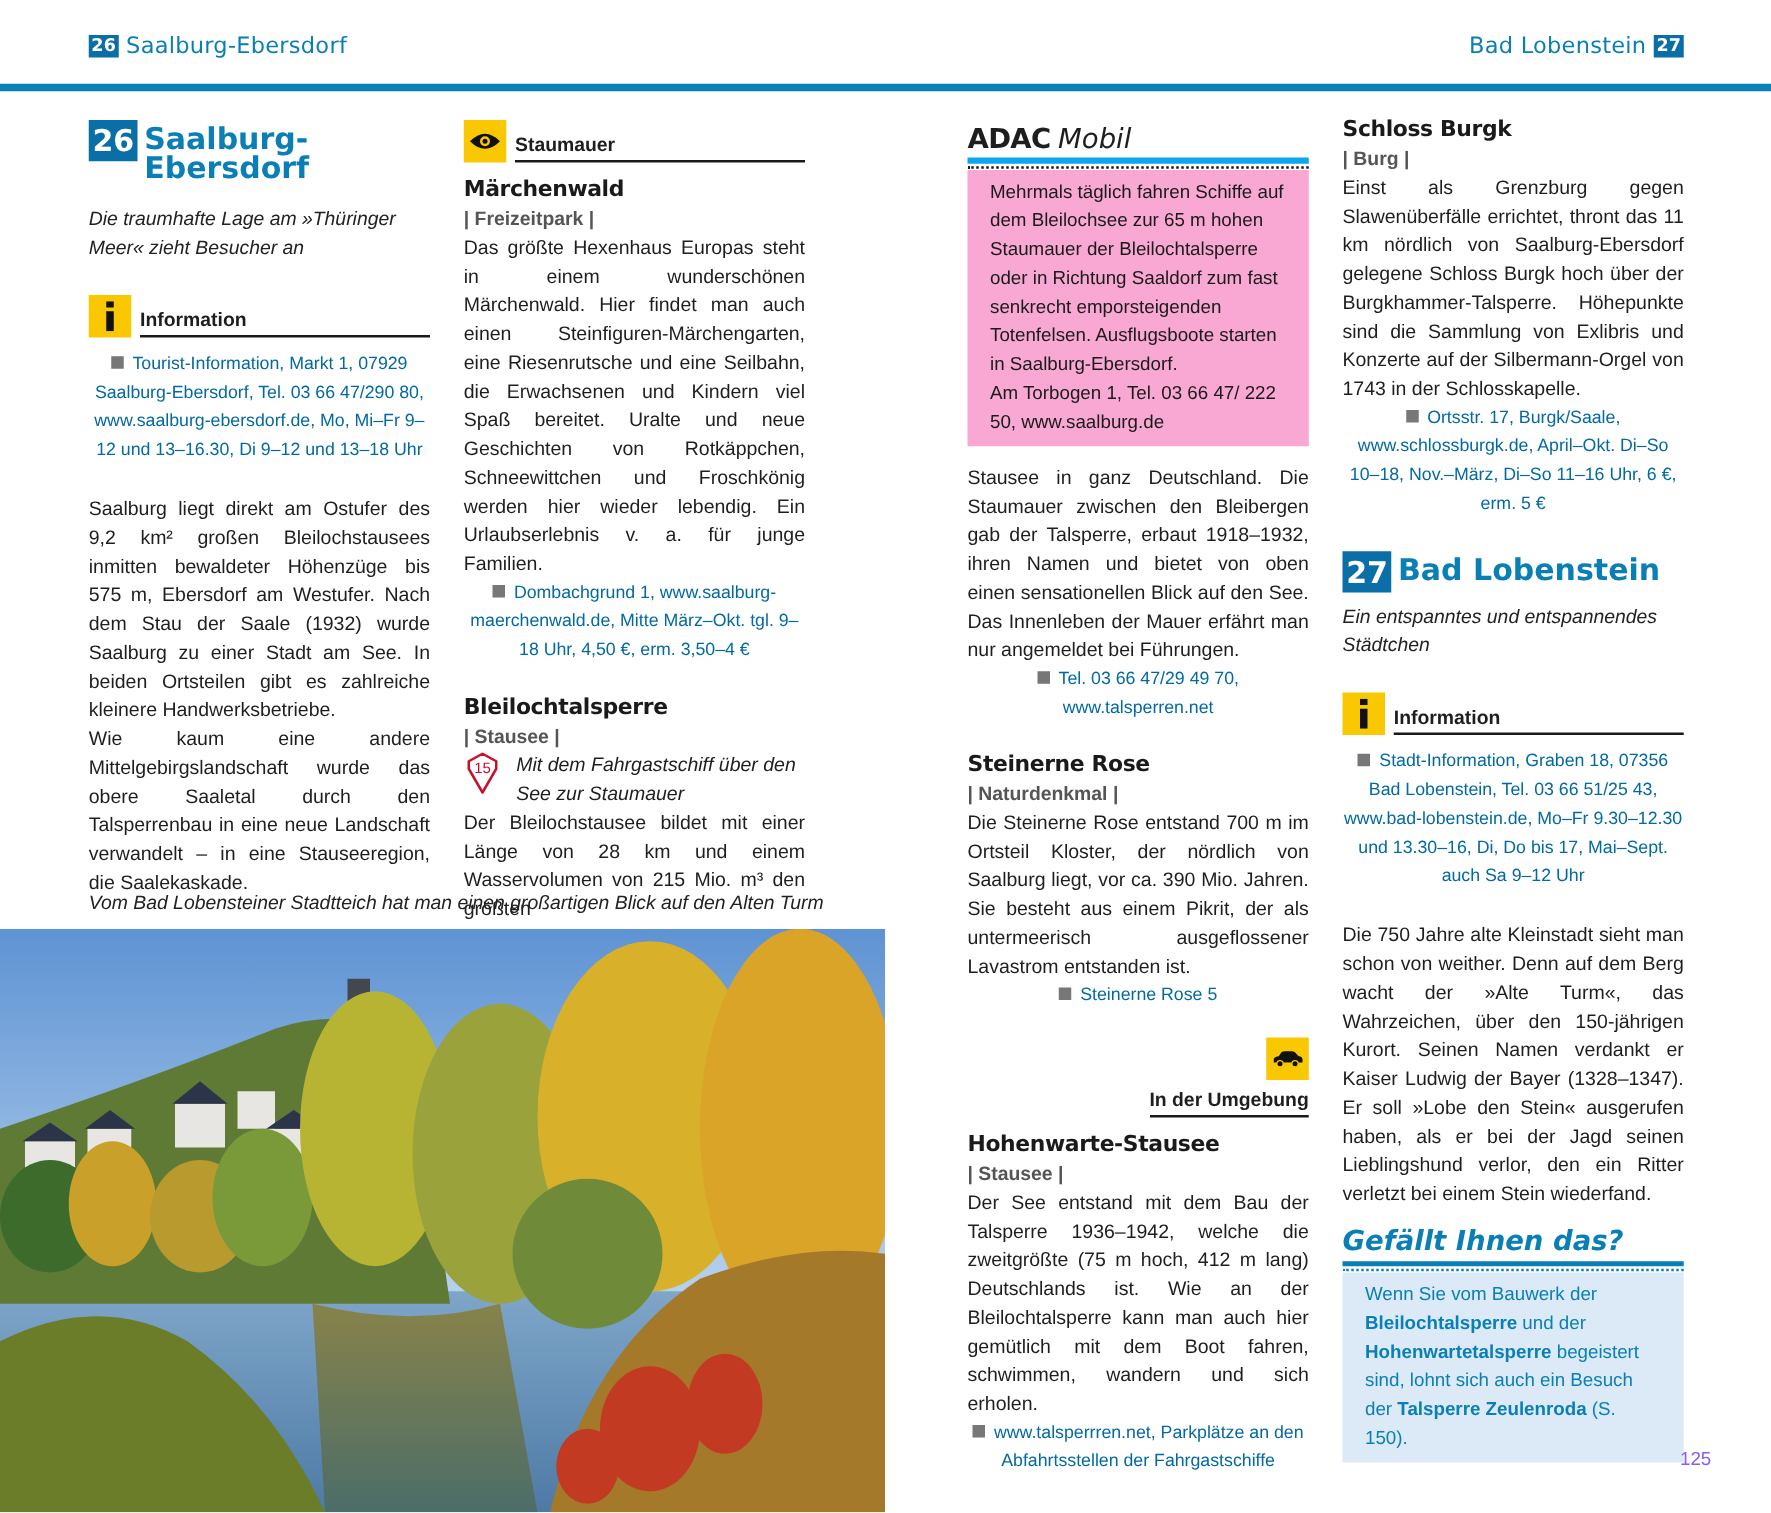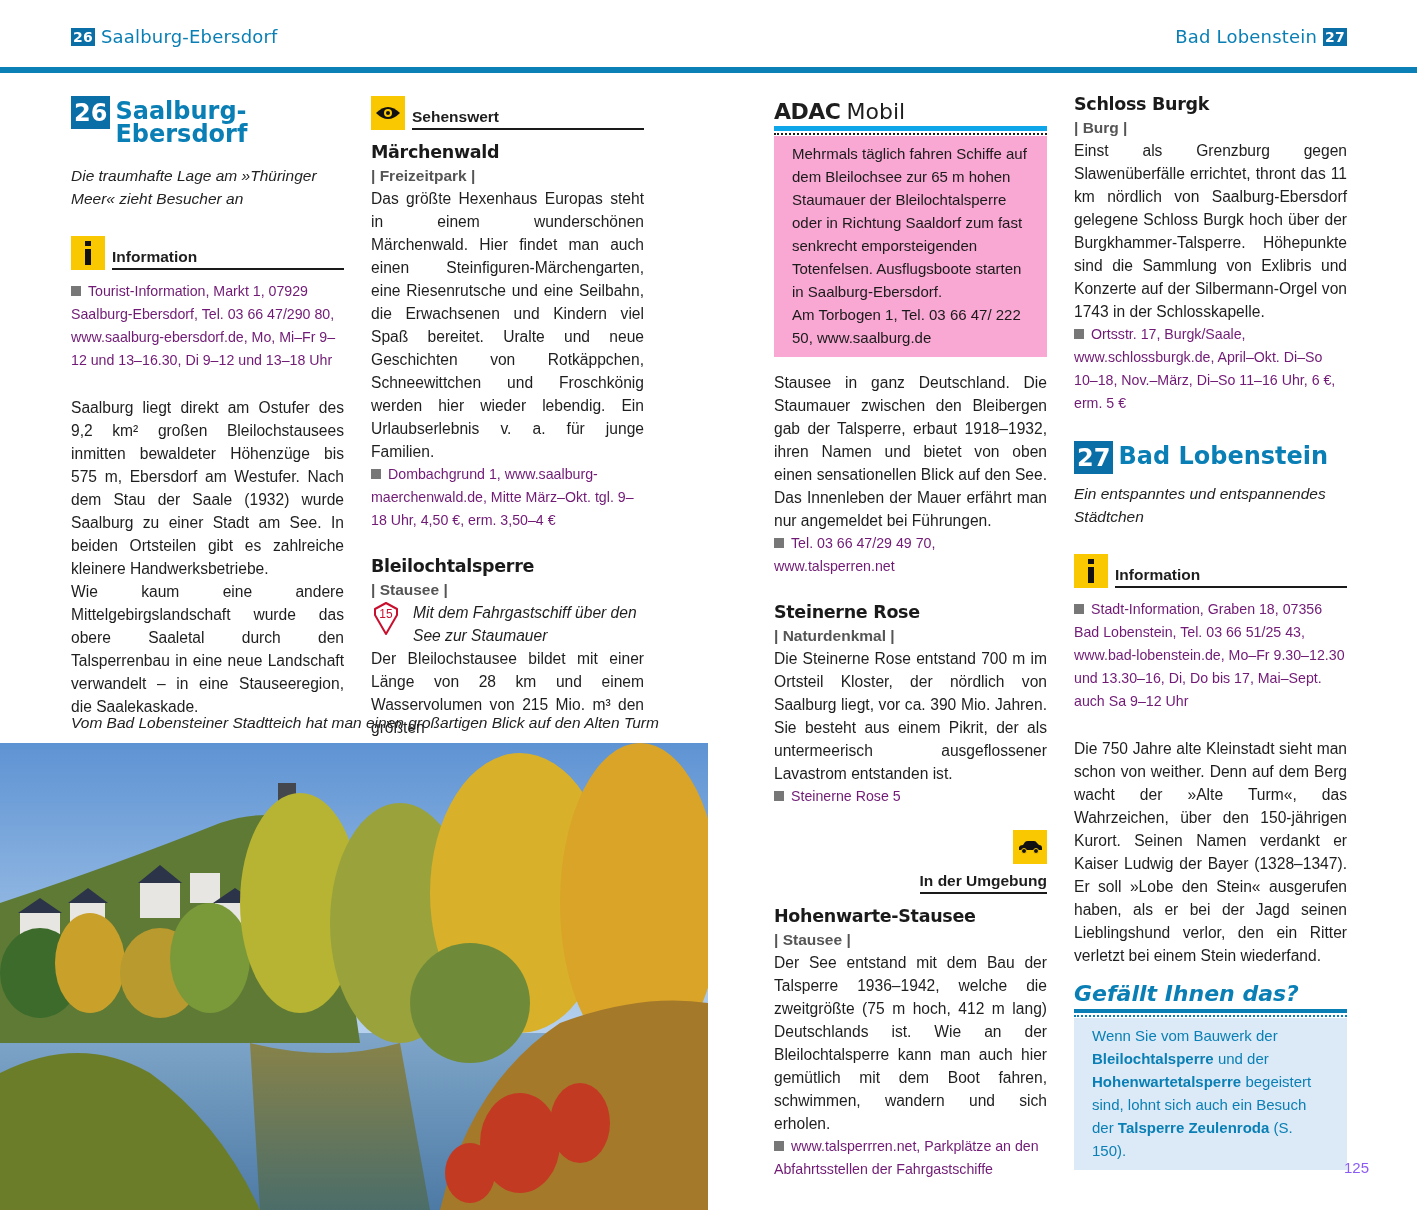--- a/index.html
+++ b/index.html
@@ -23,35 +23,35 @@
   .section-title { display: flex; align-items: flex-start; gap: 5px; margin-top: 4px; }
   .section-num { background: #0a6fa6; color: #fff; font-weight: bold; font-size: 24px; line-height: 28px; padding: 3px 3px 2px; font-family: "DejaVu Sans", sans-serif; }
   .section-name { color: #0a7fb5; font-weight: bold; font-size: 24px; line-height: 23px; font-family: "DejaVu Sans", sans-serif; padding-top: 4px; }
 
   .subtitle { font-style: italic; font-size: 15.5px; line-height: 23px; margin-top: 20px; color: #222; }
 
   .box-heading { display: flex; align-items: flex-end; gap: 7px; margin-top: 28px; }
   .box-icon { width: 34px; height: 34px; background: #f9c800; display: flex; align-items: center; justify-content: center; flex-shrink: 0; }
   .box-heading-text { flex: 1; border-bottom: 2px solid #1a1a1a; font-weight: bold; font-size: 15.5px; padding-bottom: 1px; line-height: 20px; }
 
-  .info { color: #701a75; font-size: 14.2px; line-height: 23px; margin-top: 10px; }
+  .info { color: #0369a1; font-size: 14.2px; line-height: 23px; margin-top: 10px; text-align: center; }
   .bullet { display: inline-block; width: 10px; height: 10px; background: #777; margin-right: 7px; vertical-align: 0px; }
 
   .item-title { font-weight: bold; font-size: 17.5px; line-height: 24px; font-family: "DejaVu Sans", sans-serif; color: #1a1a1a; letter-spacing: -0.3px; }
   .item-cat { color: #555; font-weight: bold; font-size: 15.5px; line-height: 23px; }
 
   .para { margin-top: 0; }
   .gap-l { margin-top: 26px; }
 
   .caption { position: absolute; left: 71px; top: 714px; font-style: italic; font-family: "Liberation Sans", sans-serif; font-size: 15.5px; color: #222; }
   .photo { position: absolute; left: 0; top: 743px; width: 708px; height: 467px; overflow: hidden; }
 
   .adac-head { display: flex; align-items: baseline; gap: 6px; font-size: 22px; border-bottom: 5px solid #0ea5e9; padding-bottom: 0px; line-height: 28px; margin-top: 6px; }
   .adac-brand { font-weight: bold; font-family: "DejaVu Sans", sans-serif; letter-spacing: -0.5px; }
-  .adac-sub { font-family: "DejaVu Sans", sans-serif; }
+  .adac-sub { font-style: italic; font-family: "DejaVu Sans", sans-serif; }
   .dotted { height: 6px; border-top: 2px dotted #1a1a1a; margin-top: 2px; }
   .adac-box { background: #f9a8d4; padding: 6px 18px 8px 18px; font-size: 15px; line-height: 23px; color: #1a1a1a; margin-top: -3px; }
   .adac-box .addr { }
 
   .pin { display: flex; gap: 10px; align-items: flex-start; }
   .pin-text { font-style: italic; }
 
   .like-head { color: #0a7fb5; font-weight: bold; font-style: italic; font-size: 22px; line-height: 26px; font-family: "DejaVu Sans", sans-serif; border-bottom: 4px solid #0a7fb5; padding-bottom: 2px; }
   .like-dotted { height: 6px; border-top: 2px dotted #0a7fb5; margin-top: 2px; }
   .like-box { background: #dbeaf6; color: #0a7fb5; padding: 6px 18px 8px 18px; font-size: 15px; line-height: 23px; margin-top: -3px; }
@@ -99,21 +99,21 @@
 
 <div class="col col2" style="top:96px;">
   <div class="box-heading" style="margin-top:0;">
     <span class="box-icon">
       <svg width="26" height="16" viewBox="0 0 26 16">
           <path d="M1 8 Q13 -4 25 8 Q13 20 1 8 Z" fill="#111"></path>
           <circle cx="13" cy="8" r="4" fill="#f9c800"></circle>
           <circle cx="13" cy="8" r="2" fill="#111"></circle>
         </svg>
     </span>
-    <span class="box-heading-text">Sehenswert</span>
+    <span class="box-heading-text">Staumauer</span>
   </div>
 
   <div style="margin-top:10px;">
     <div class="item-title">Märchenwald</div>
     <div class="item-cat">| Freizeitpark |</div>
     <div class="justify">Das größte Hexenhaus Europas steht in einem wunderschönen Märchenwald. Hier findet man auch einen Steinfiguren-Märchengarten, eine Riesenrutsche und eine Seilbahn, die Erwachsenen und Kindern viel Spaß bereitet. Uralte und neue Geschichten von Rotkäppchen, Schneewittchen und Froschkönig werden hier wieder lebendig. Ein Urlaubserlebnis v. a. für junge Familien.</div>
     <div class="info" style="margin-top:0;"><span class="bullet"></span><span>Dombachgrund 1, www.saalburg-maerchenwald.de, Mitte März–Okt. tgl. 9–18 Uhr, 4,50 €, erm. 3,50–4 €</span></div>
   </div>
 
   <div style="margin-top:22px;">

